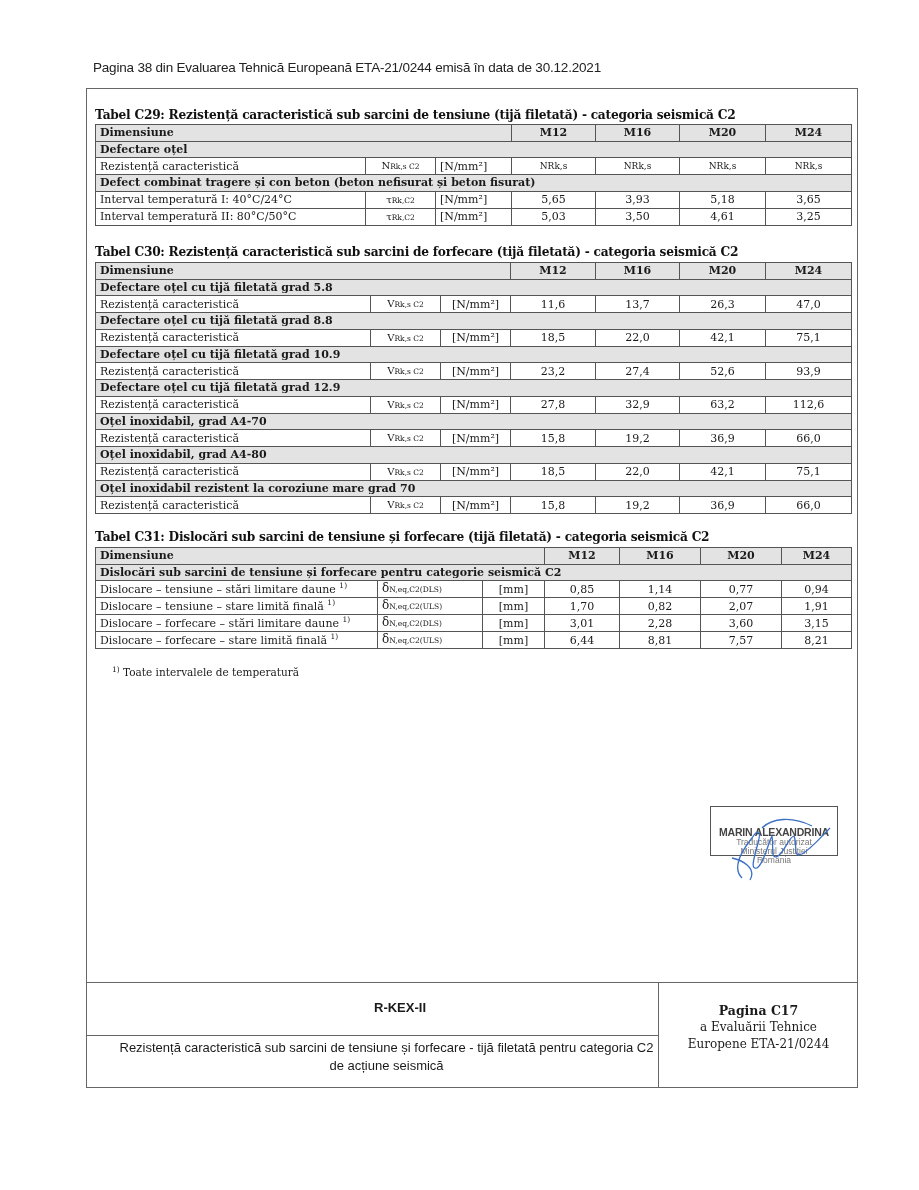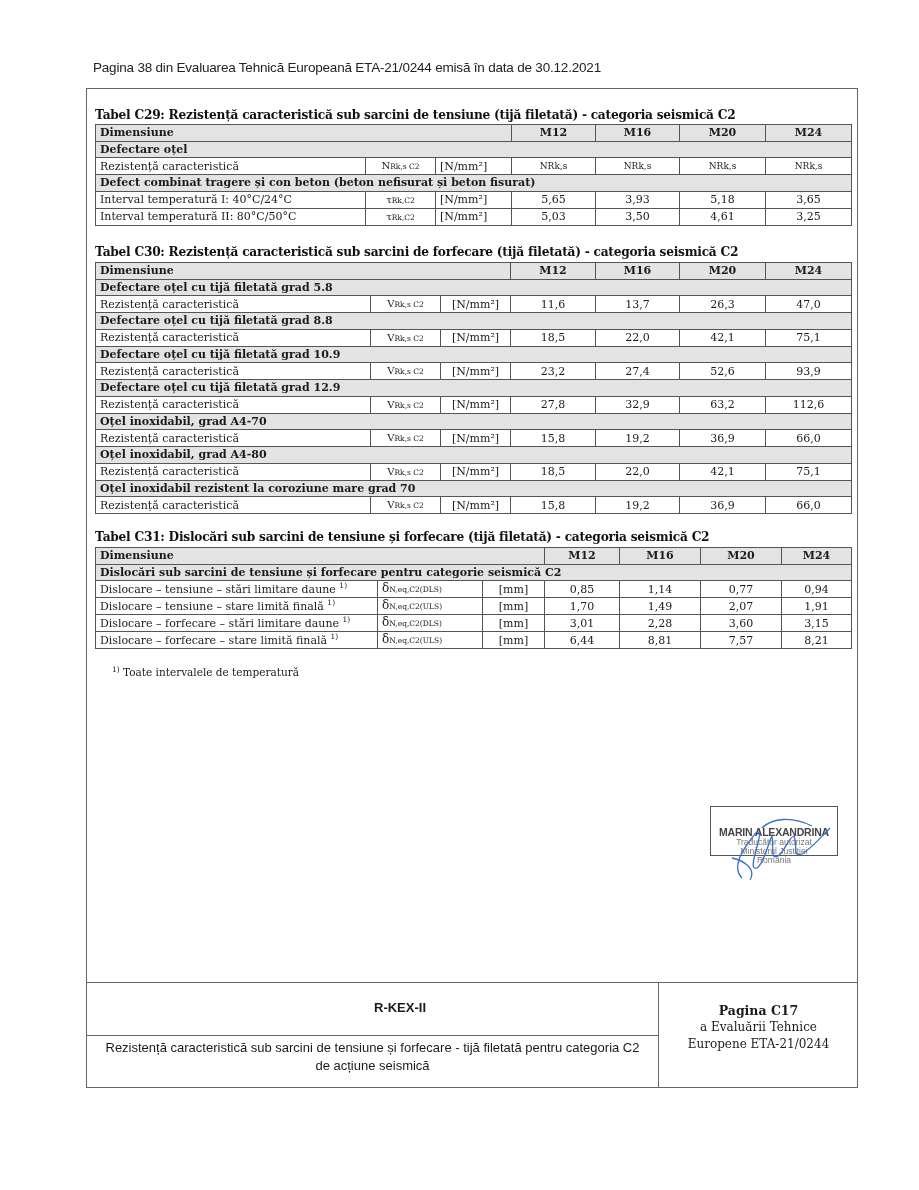--- a/index.html
+++ b/index.html
@@ -17,21 +17,21 @@
   sup { font-size: 7.5px; line-height: 0; }
   .footnote { position: absolute; left: 112px; top: 656px; font-size: 10.5px; margin-top: 10px; }
   .stamp { position: absolute; left: 702px; top: 798px; width: 150px; height: 90px; }
   .stamp-box { position: absolute; left: 8px; top: 8px; width: 128px; height: 50px; border: 1px solid #555; box-sizing: border-box; text-align: center; font-family: "Liberation Sans", sans-serif; }
   .stamp-name { font-size: 10.5px; font-weight: bold; color: #444; margin-top: 19px; letter-spacing: -0.2px; }
   .stamp-line { font-size: 8.5px; color: #777; line-height: 9px; }
   .footer-top { position: absolute; left: 86px; top: 982px; width: 772px; border-top: 1px solid #666; }
   .footer-vdiv { position: absolute; left: 658px; top: 982px; height: 106px; border-left: 1px solid #666; }
   .footer-hdiv { position: absolute; left: 86px; top: 1035px; width: 572px; border-top: 1px solid #666; }
   .product { position: absolute; left: 86px; top: 1000px; width: 572px; text-align: center; font-family: "Liberation Sans", sans-serif; font-weight: bold; font-size: 13px; padding-left: 28px; }
-  .desc { position: absolute; left: 100px; top: 1039px; width: 545px; text-align: center; font-family: "Liberation Sans", sans-serif; font-size: 13px; line-height: 18px; }
+  .desc { position: absolute; left: 114px; top: 1039px; width: 545px; text-align: center; font-family: "Liberation Sans", sans-serif; font-size: 13px; line-height: 18px; }
   .annex { position: absolute; left: 659px; top: 1002px; width: 199px; text-align: center; font-family: "DejaVu Serif", serif; font-size: 12px; line-height: 17px; }
   .annex .t { font-weight: bold; font-size: 12.5px; }
 </style>
 </head>
 <body>
 
 <div class="header-line">Pagina 38 din Evaluarea Tehnică Europeană ETA-21/0244 emisă în data de 30.12.2021</div>
 <div class="frame"></div>
 
 <div class="tbl-title" style="top:108px;">Tabel C29: Rezistență caracteristică sub sarcini de tensiune (tijă filetată) - categoria seismică C2</div>
@@ -228,21 +228,21 @@
       <td class="c">0,85</td>
         <td class="c">1,14</td>
         <td class="c">0,77</td>
         <td class="c">0,94</td>
     </tr>
       <tr>
       <td><span>Dislocare – tensiune – stare limită finală</span> <sup>1)</sup></td>
       <td style="font-size:12px"><span>δ</span><span class="sub">N,eq,C2(ULS)</span></td>
       <td class="c">[mm]</td>
       <td class="c">1,70</td>
-        <td class="c">1,49</td>
+        <td class="c">0,82</td>
         <td class="c">2,07</td>
         <td class="c">1,91</td>
     </tr>
       <tr>
       <td><span>Dislocare – forfecare – stări limitare daune</span> <sup>1)</sup></td>
       <td style="font-size:12px"><span>δ</span><span class="sub">N,eq,C2(DLS)</span></td>
       <td class="c">[mm]</td>
       <td class="c">3,01</td>
         <td class="c">2,28</td>
         <td class="c">3,60</td>

